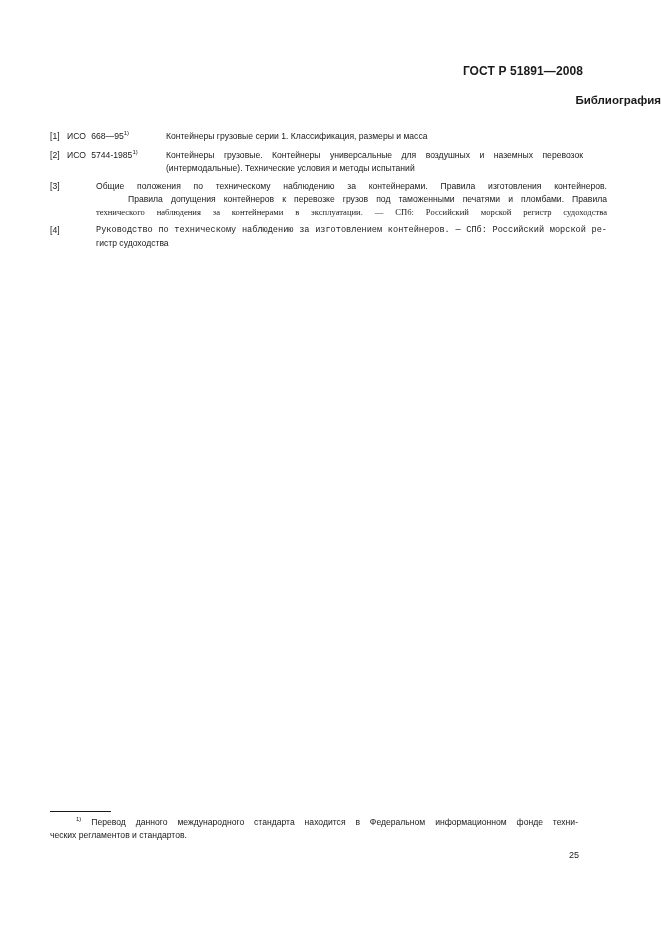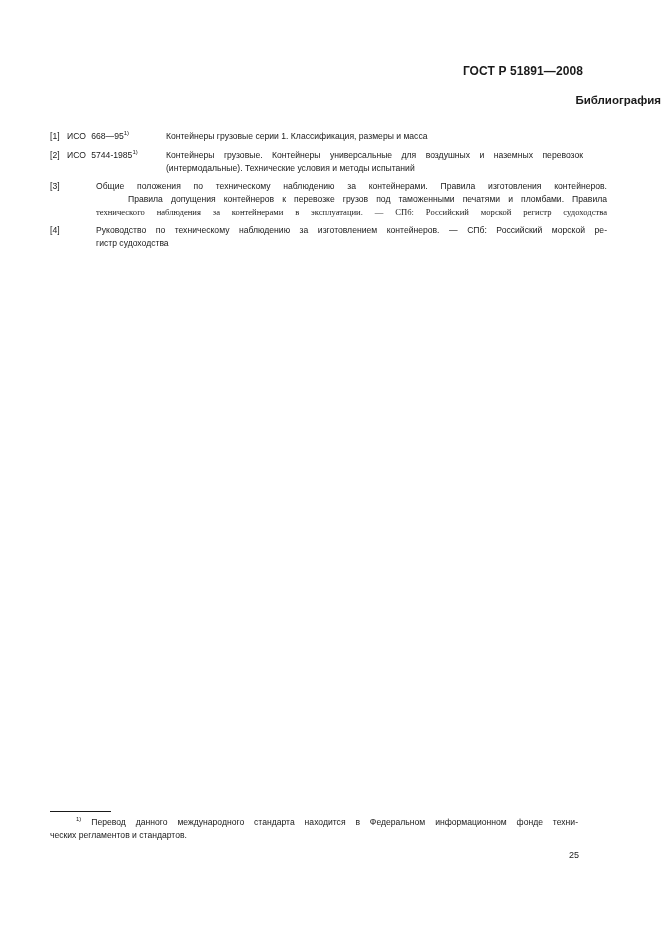--- a/index.html
+++ b/index.html
@@ -63,21 +63,21 @@
   <div class="long">
     <span style="text-align-last:justify;">Общие положения по техническому наблюдению за контейнерами. Правила изготовления контейнеров.</span>
     <span style="text-align-last:justify;padding-left:32px;">Правила допущения контейнеров к перевозке грузов под таможенными печатями и пломбами. Правила</span>
     <span style="text-align-last:justify;font-family:Liberation Serif, serif;">технического наблюдения за контейнерами в эксплуатации. — СПб: Российский морской регистр судоходства</span>
   </div>
 </div>
 
 <div class="entry" style="top:224px;">
   <span class="num">[4]</span>
   <div class="long">
-    <span style="text-align-last:justify;">Руководство по техническому наблюдению за изготовлением контейнеров. — СПб: Российский морской ре-</span>
+    <span style="text-align-last:justify;font-family:Liberation Mono, monospace;">Руководство по техническому наблюдению за изготовлением контейнеров. — СПб: Российский морской ре-</span>
     <span>гистр судоходства</span>
   </div>
 </div>
 
 <div class="footnote-rule"></div>
 
 <div class="footnote">
   <span class="line1"><sup>1)</sup>&nbsp;<span>Перевод данного международного стандарта находится в Федеральном информационном фонде техни-</span></span>
   <span>ческих регламентов и стандартов.</span>
 </div>

